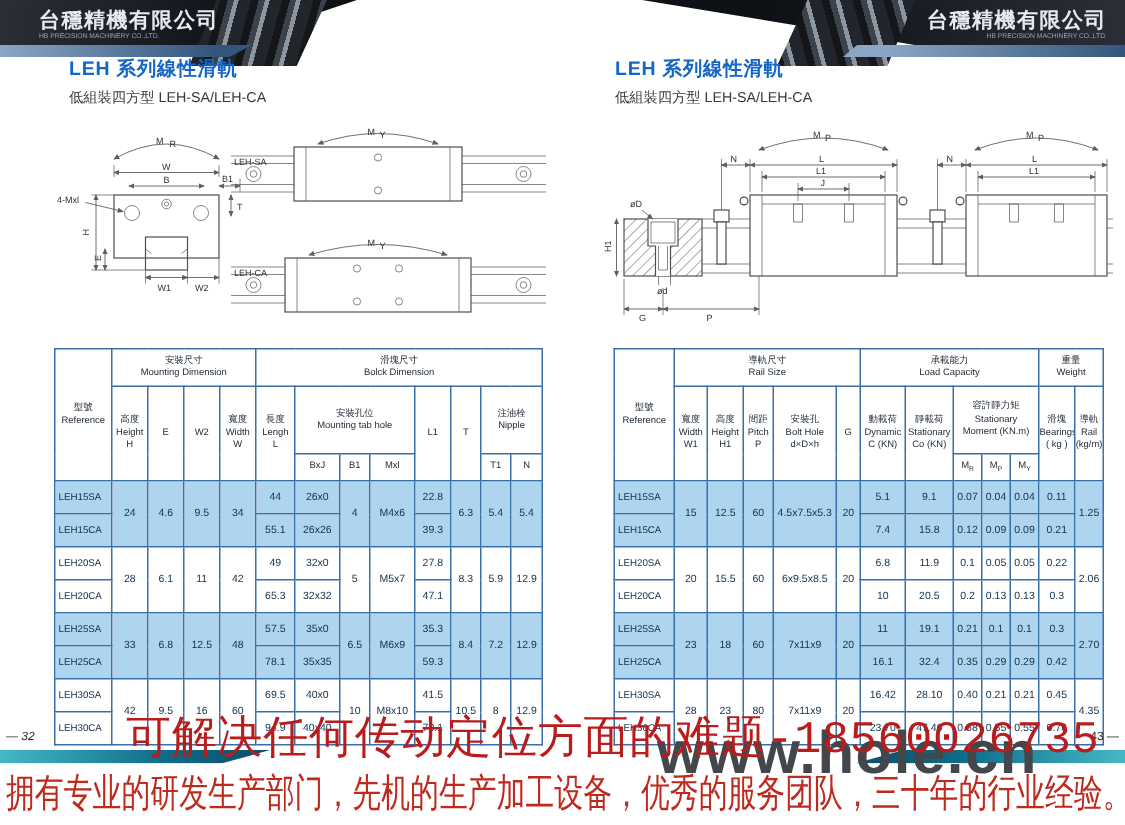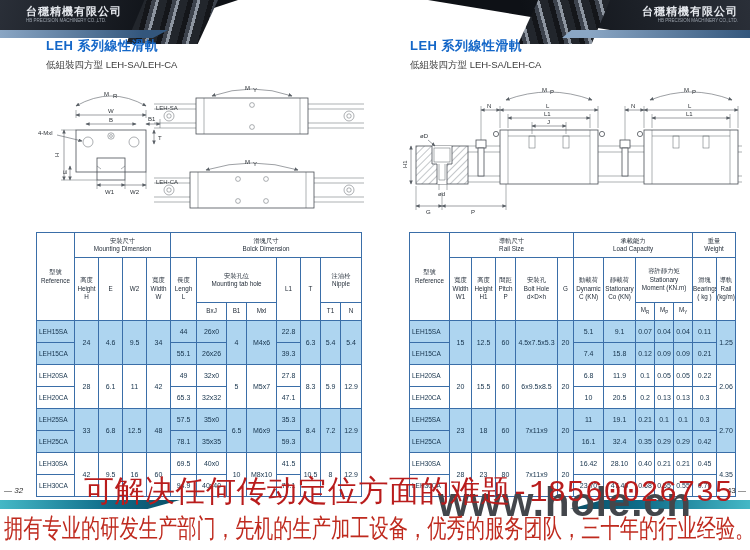--- a/index.html
+++ b/index.html
@@ -19,21 +19,21 @@
   .hdr-dark-right{right:0;top:0;width:322px;height:30px;
     background:linear-gradient(255deg,#2a2f38,#0e1116 70%);
     clip-path:polygon(0 0,100% 0,100% 100%,56.5% 100%);}
   .hdr-photo-right{right:140px;top:0;width:92px;height:44px;
     background:repeating-linear-gradient(75deg,#14161a 0 5px,#3c424c 5px 9px,#8d95a0 9px 12px,#22262c 12px 20px);
     clip-path:polygon(22% 0,100% 0,80% 100%,0 100%);}
   .hdr-bar-right{right:0;top:30px;width:188px;height:8px;
     background:linear-gradient(90deg,#8aa6c4 15%,#33567c);
     clip-path:polygon(5% 0,100% 0,100% 100%,0 100%);}
   .logo{z-index:3;color:#e6e9ee;line-height:1.15;}
-  .logo .cn{font-size:11px;font-weight:bold;letter-spacing:1px;display:block;}
+  .logo .cn{font-size:14px;font-weight:bold;letter-spacing:1px;display:block;}
   .logo .en{font-size:4.5px;color:#9aa1ab;display:block;}
   .logo-left{left:26px;top:5px;}
   .logo-right{right:12px;top:5px;text-align:right;}
   
   .titleblk h2{margin:0;font-size:13px;font-weight:bold;color:#1467c8;letter-spacing:0.5px;}
   .titleblk p{margin:4px 0 0 0;font-size:9.5px;color:#3a3a3a;}
   
   .drw{position:absolute;overflow:visible;}
   .drw text{font-family:"Liberation Sans",sans-serif;fill:#2c3136;font-size:6px;}
   .ol{fill:none;stroke:#4a4f55;stroke-width:0.8;}

